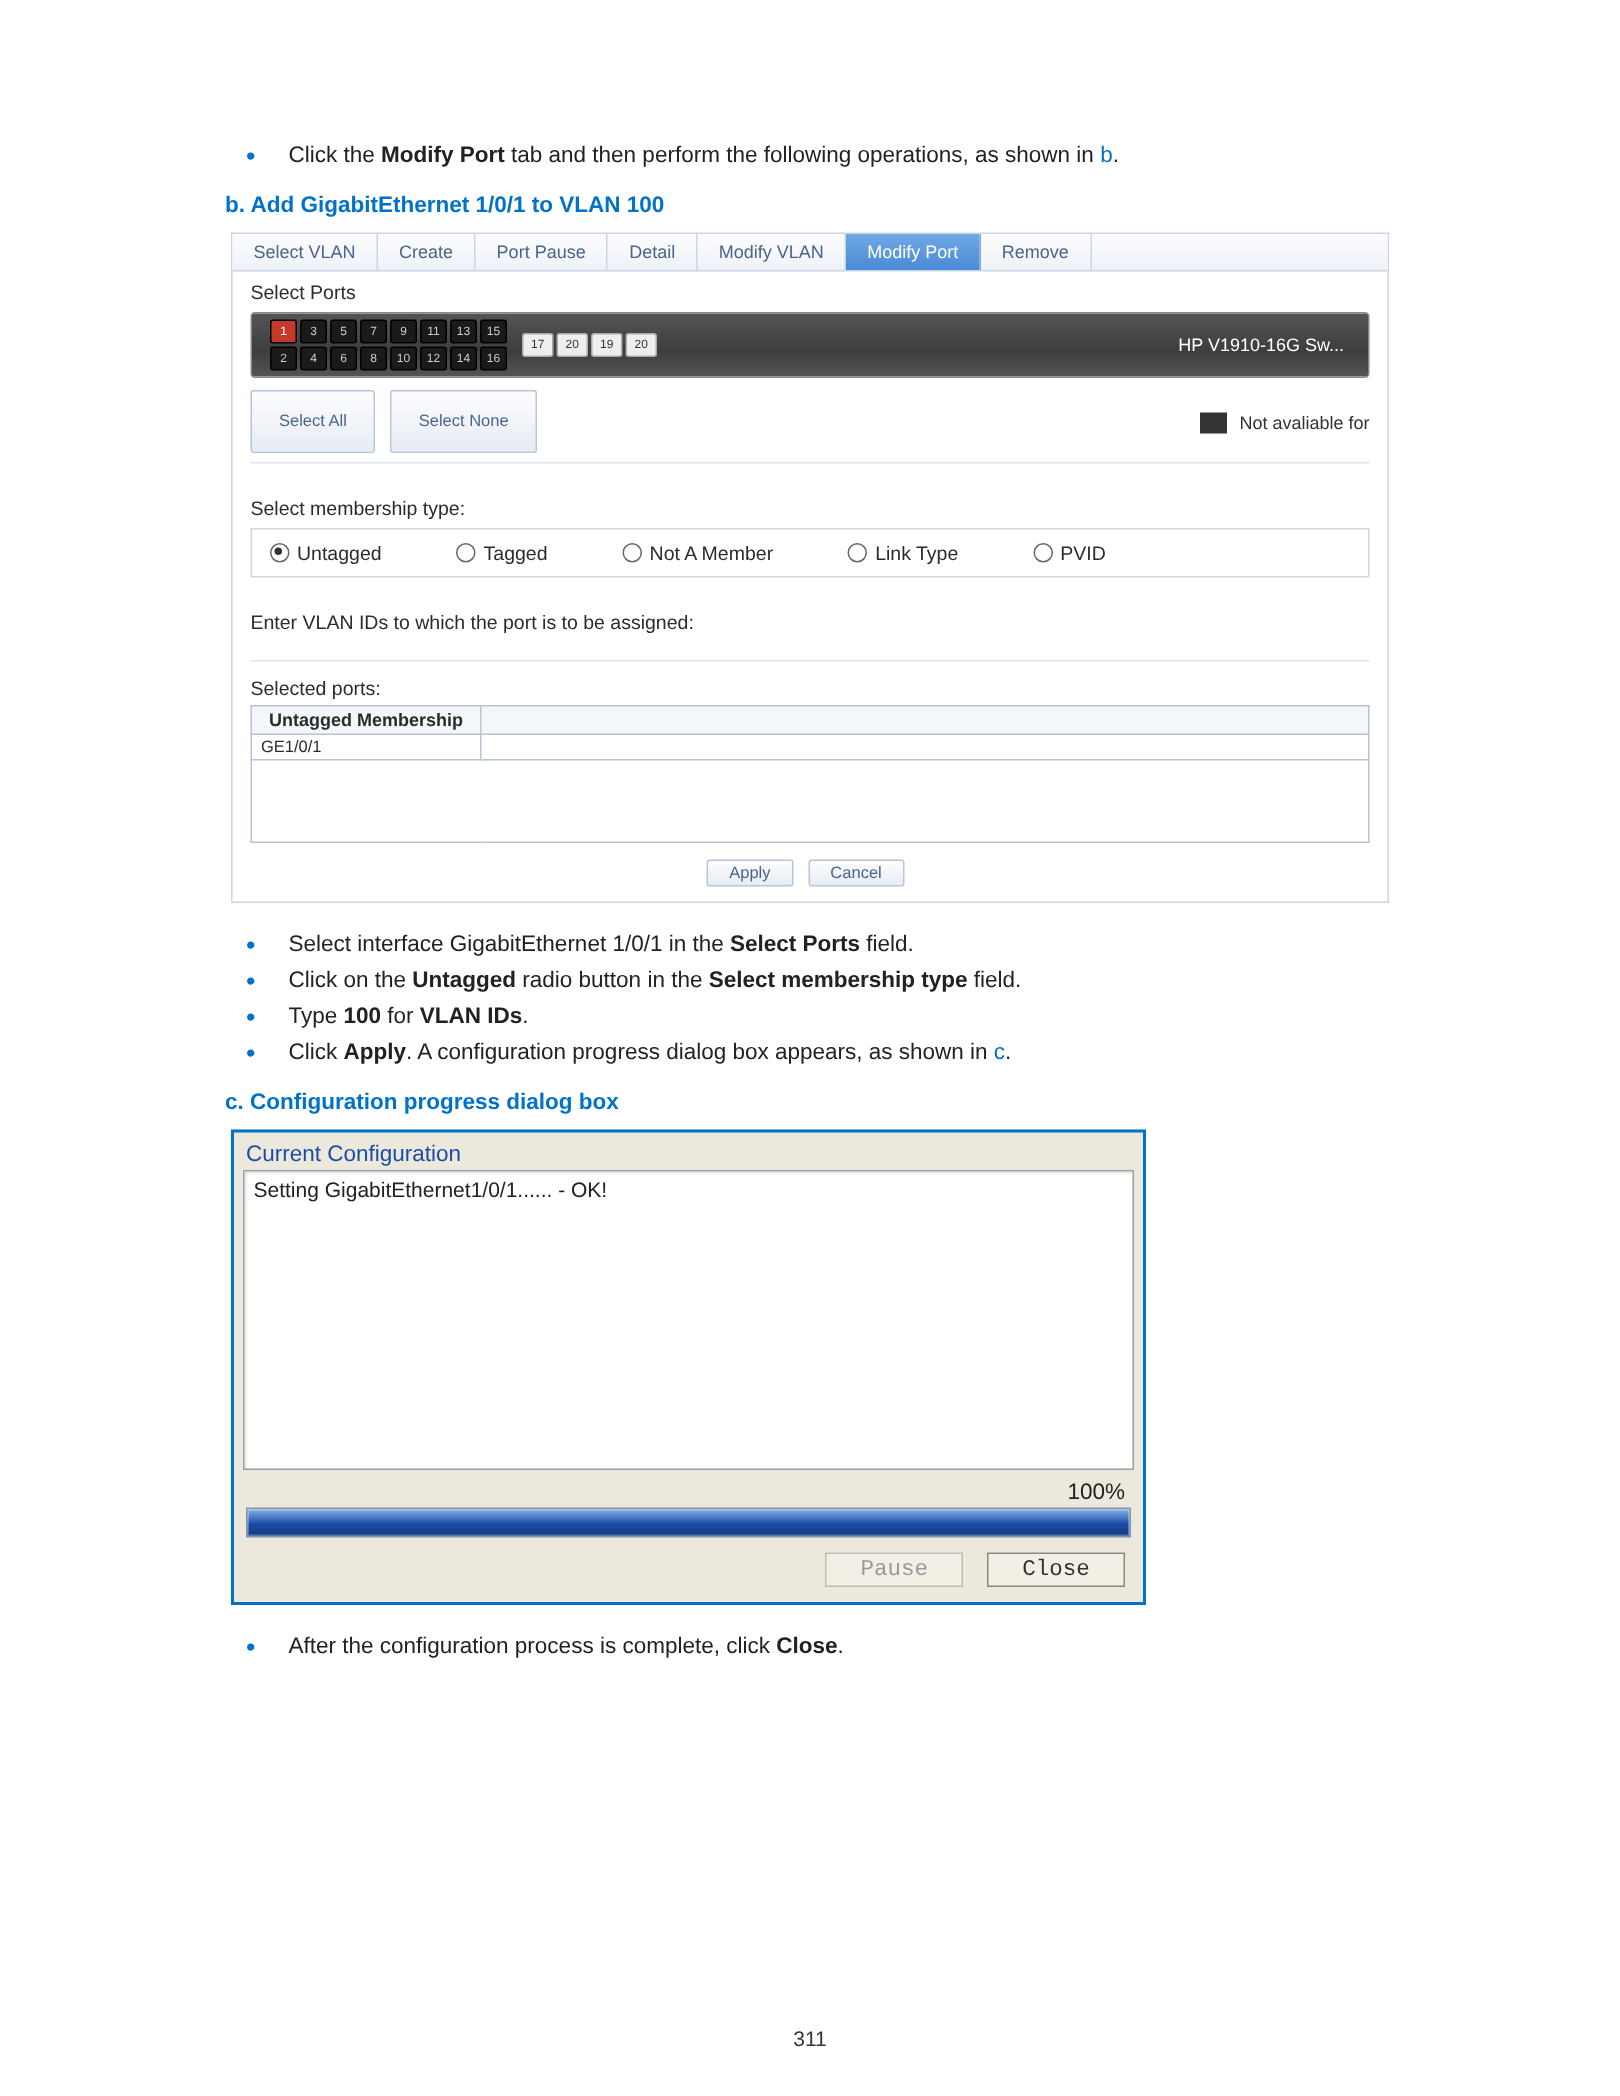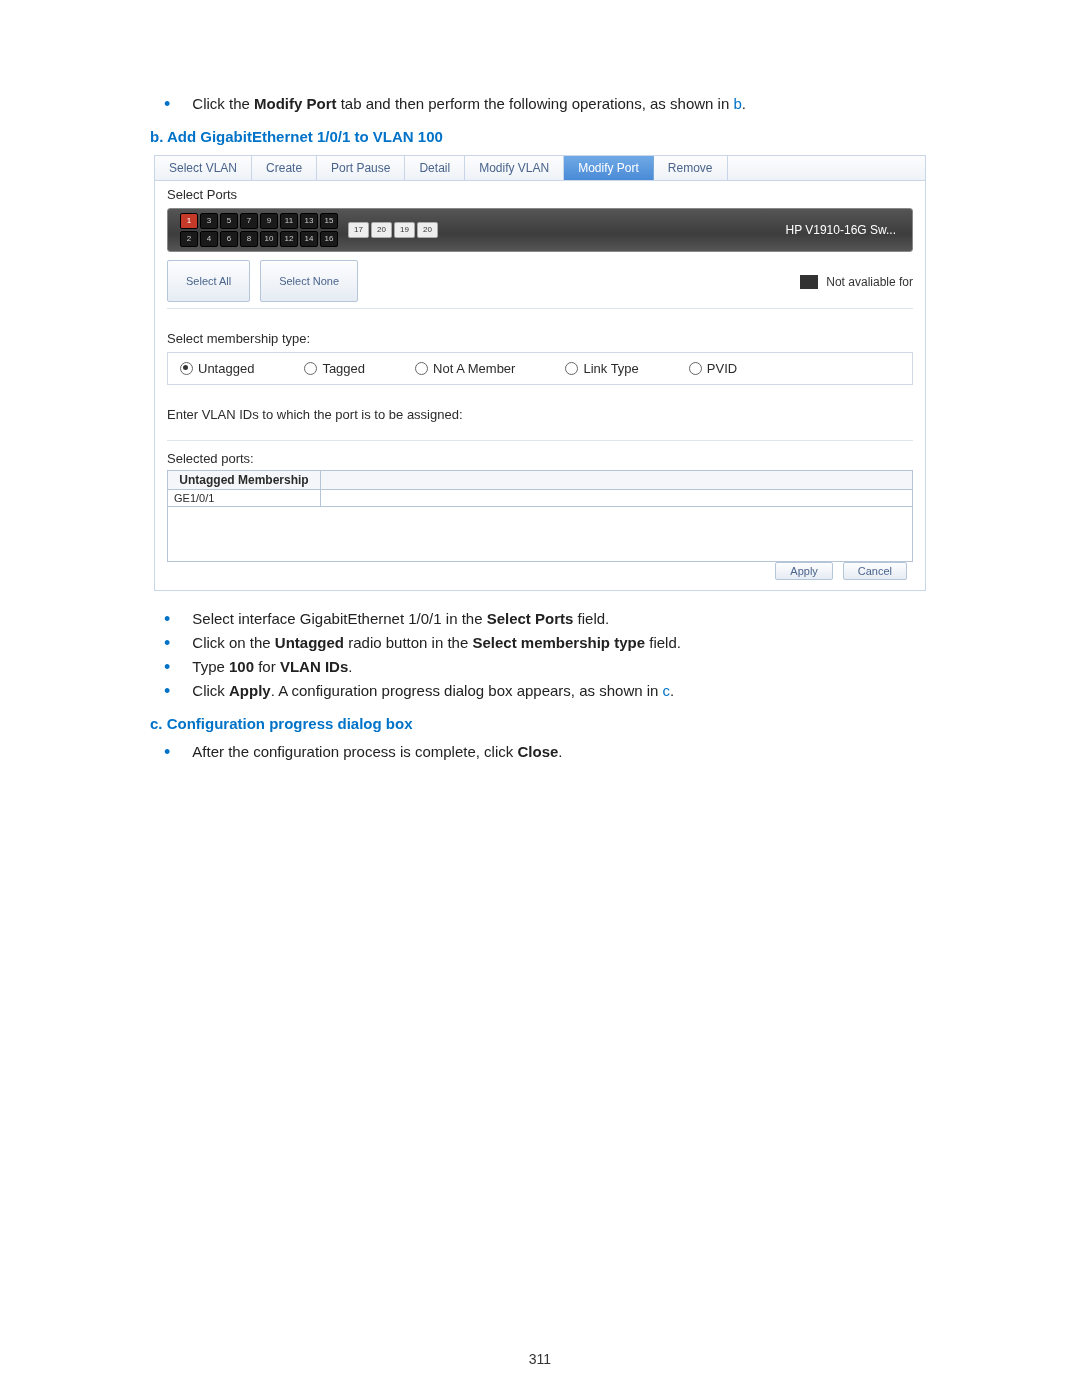--- a/index.html
+++ b/index.html
@@ -134,21 +134,21 @@
     width:100px; height:18px; border:1px solid #8aa0bb; font-size:12px; padding:0 4px;
   }
   .divider { border-top:1px solid #dde5ef; margin:18px 0 10px 0;}
   .sel-table {
     border:1px solid #b5c4d6; width:100%; font-size:12px; color:#2b2b2b;
     border-collapse:collapse; margin-top:4px;
   }
   .sel-table th { background:#f4f6f9; border:1px solid #b5c4d6; padding:2px 6px; font-weight:bold; font-size:12px;}
   .sel-table td { border:1px solid #b5c4d6; padding:2px 6px; font-size:11px;}
   .sel-table .spacer td { height:50px; }
-  .btn-row { text-align:right; margin-top:0; }
+  .btn-row { text-align:center; margin-top:10px; }
   .btn-row .mini-btn { padding:2px 14px; }
   
   .shotC {
     border: 2px solid #0073c8;
     width: 610px;
     margin: 8px 0 18px 4px;
     background:#ece9dc;
     padding:4px 6px 10px 6px;
     box-sizing:border-box;
   }
@@ -314,20 +314,32 @@
         <span class="bullet-text"><span>Type </span><b>100</b><span> for </span><b>VLAN IDs</b><span>.</span></span>
       </div>
       <div class="bullet-line">
         <span class="bullet-dot">•</span>
         <span class="bullet-text"><span>Click </span><b>Apply</b><span>. A configuration progress dialog box appears, as shown in </span><span class="link-b">c</span><span>.</span></span>
       </div>
     </div>
 
   <div class="step-head">c.    Configuration progress dialog box</div>
 
+  <div class="shotC">
+    <div class="cc-title">Current Configuration</div>
+    <div class="cc-box">
+      <div>Setting GigabitEthernet1/0/1...... - OK!</div>
+    </div>
+    <div class="pct">100%</div>
+    <div class="pbar"></div>
+    <div class="dlg-btns">
+      <span class="dlg-btn disabled">Pause</span>
+      <span class="dlg-btn">Close</span>
+    </div>
+  </div>
 
   <div class="bullet-line">
     <span class="bullet-dot">•</span>
     <span class="bullet-text">
       <span>After the configuration process is complete, click </span><b>Close</b><span>.</span>
     </span>
   </div>
 
   <div class="pg-num">311</div>
 </div>

